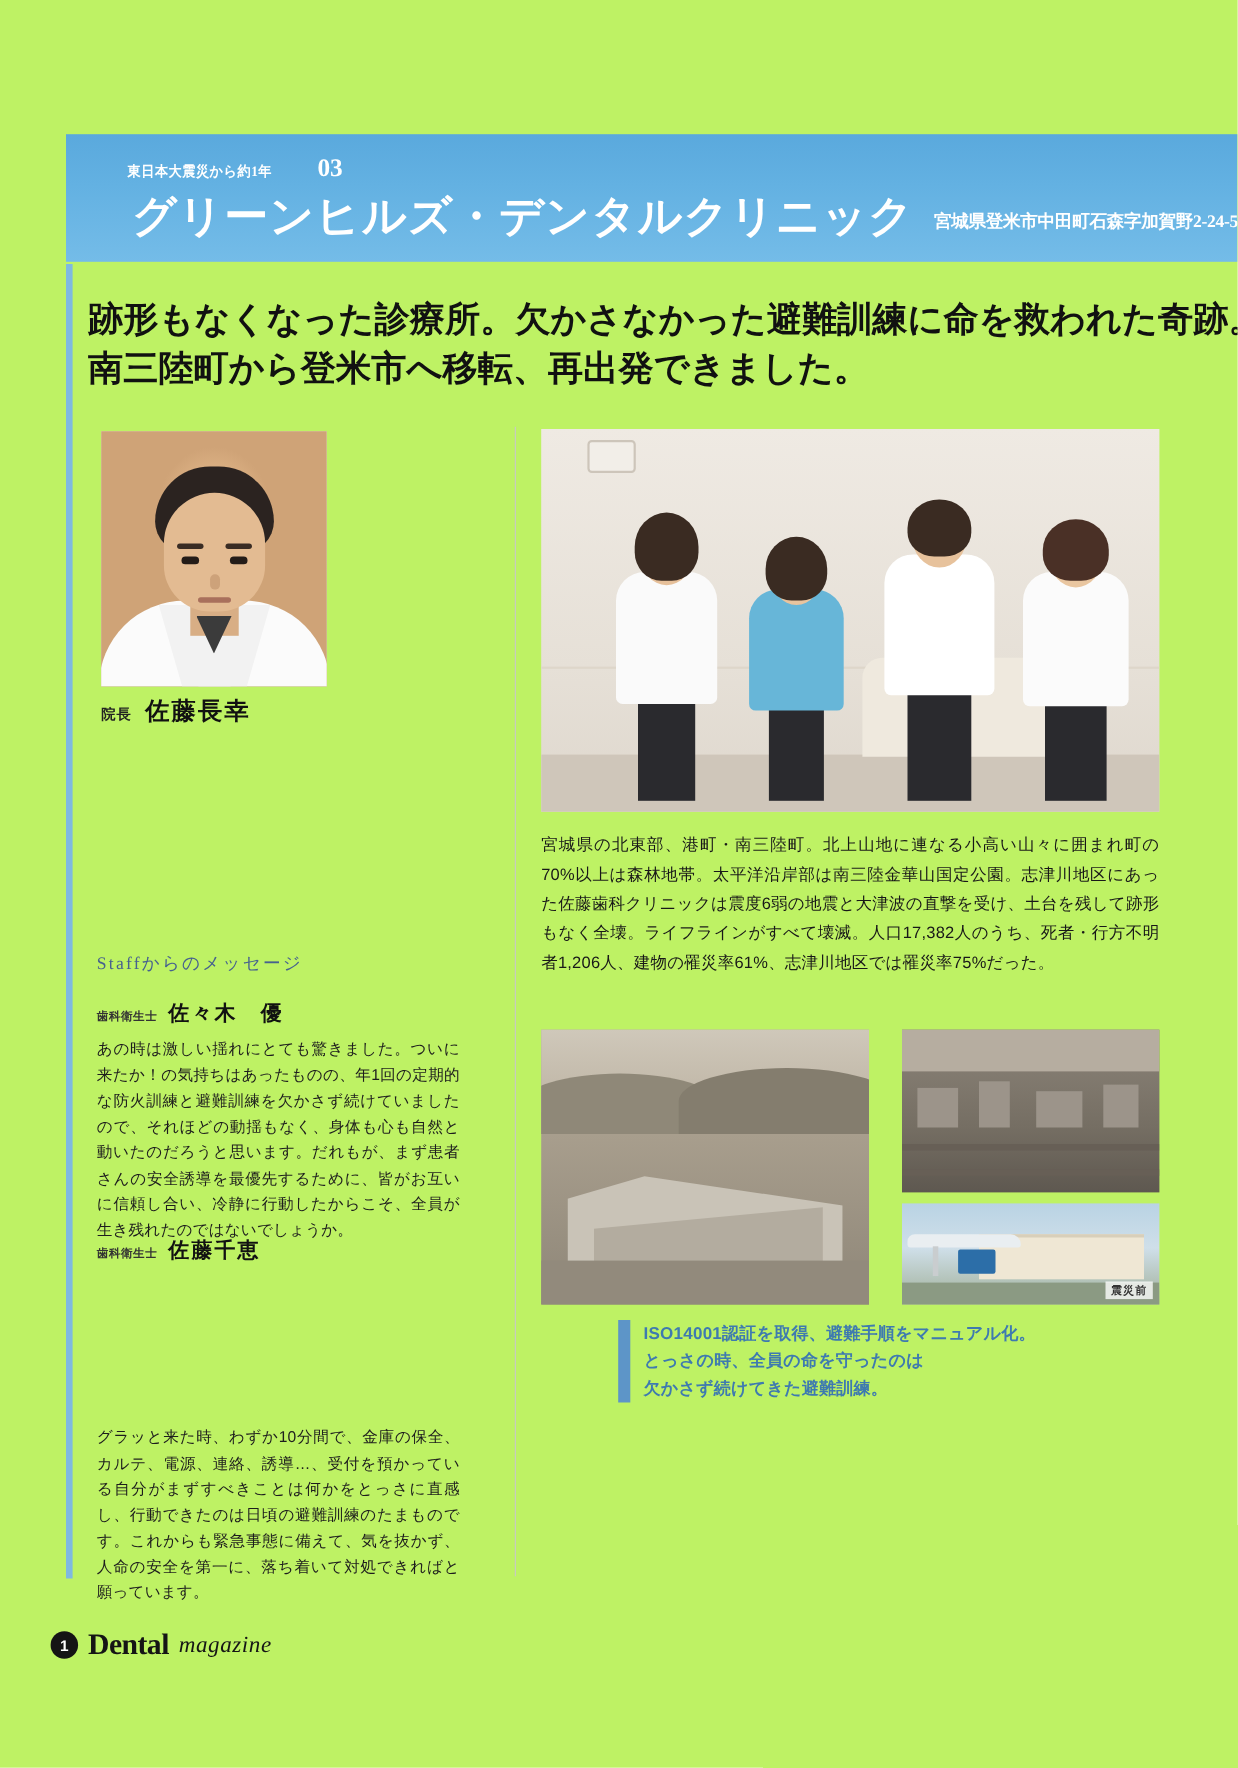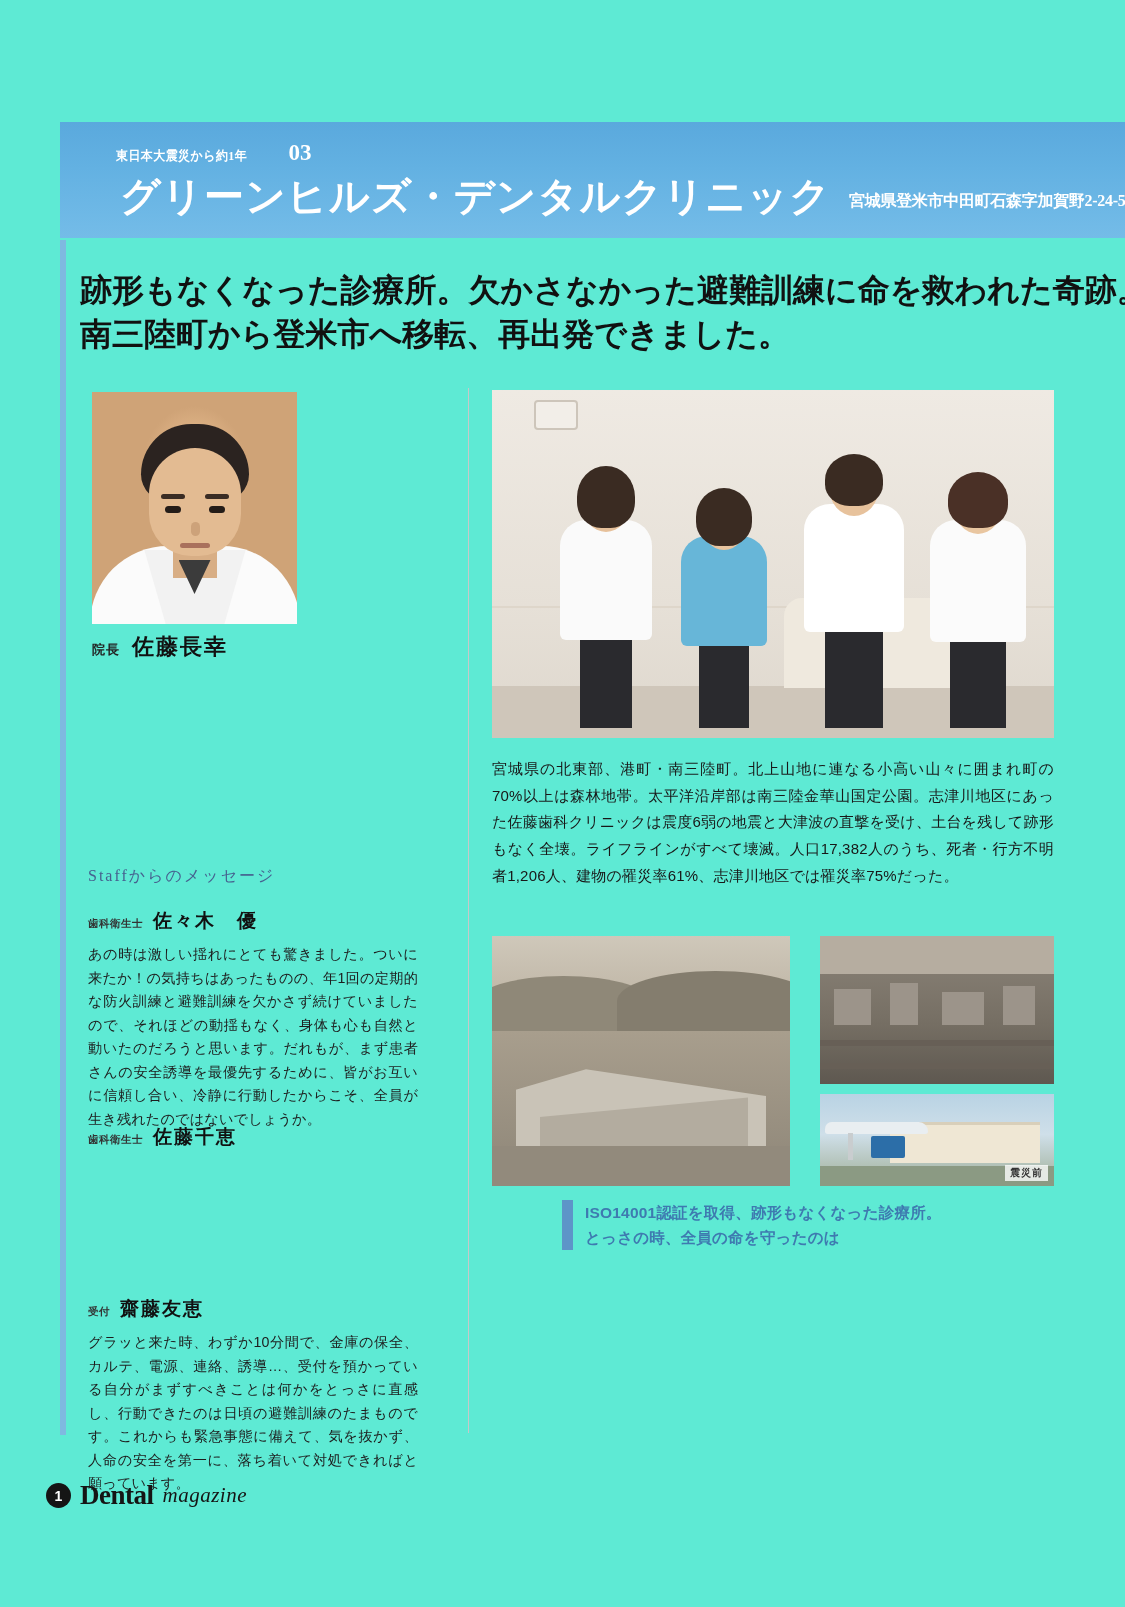--- a/index.html
+++ b/index.html
@@ -4,21 +4,21 @@
 <style>
   html,body{margin:0;padding:0;}
   body{
     width:1125px;height:1607px;
     background:#ffffff;
     font-family:"Liberation Sans","DejaVu Sans",sans-serif;
     color:#1a1a1a;
     overflow:hidden;
     position:relative;
   }
-  .page{position:absolute;inset:0;background:#5eead4;}
+  .page{position:absolute;inset:0;background:#bef264;}
 
   
   .left-rule{
     position:absolute;left:60px;top:240px;width:6px;height:1195px;
     background:#7fb9e0;
   }
 
   
   .header{
     position:absolute;left:60px;top:122px;width:1065px;height:116px;
@@ -275,24 +275,20 @@
   </div>
 
   <div class="staff-block" style="top:1124px;">
     <div class="staff-name-row">
       <span class="staff-role">歯科衛生士</span>
       <span class="staff-name">佐藤千恵</span>
     </div>
   </div>
 
   <div class="staff-block" style="top:1296px;">
-    <div class="staff-name-row">
-      <span class="staff-role">受付</span>
-      <span class="staff-name">齋藤友恵</span>
-    </div>
     <div class="staff-text">グラッと来た時、わずか10分間で、金庫の保全、カルテ、電源、連絡、誘導…、受付を預かっている自分がまずすべきことは何かをとっさに直感し、行動できたのは日頃の避難訓練のたまものです。これからも緊急事態に備えて、気を抜かず、人命の安全を第一に、落ち着いて対処できればと願っています。</div>
   </div>
 
   <div class="team-photo">
     <div class="tp-wallline"></div>
     <div class="tp-floor"></div>
     <div class="tp-clock"></div>
     <div class="tp-sofa"></div>
 
     <div class="person" style="left:62px;width:104px;height:286px;">
@@ -350,22 +346,23 @@
     <div class="cl-canopy"></div>
     <div class="cl-post"></div>
     <div class="cl-sign"></div>
     <div class="cl-ground"></div>
     <div class="photo-tag">震災前</div>
   </div>
 
   <div class="callout">
     <div class="callout-bar"></div>
     <div class="callout-text">
-      <div>ISO14001認証を取得、跡形もなくなった診療所。</div>
+      <div>ISO14001認証を取得、避難手順をマニュアル化。</div>
       <div>とっさの時、全員の命を守ったのは</div>
+      <div>欠かさず続けてきた避難訓練。</div>
     </div>
   </div>
 
 
   <div class="footer">
     <div class="footer-num">1</div>
     <div class="footer-dental">Dental</div>
     <div class="footer-mag">magazine</div>
   </div>
 

